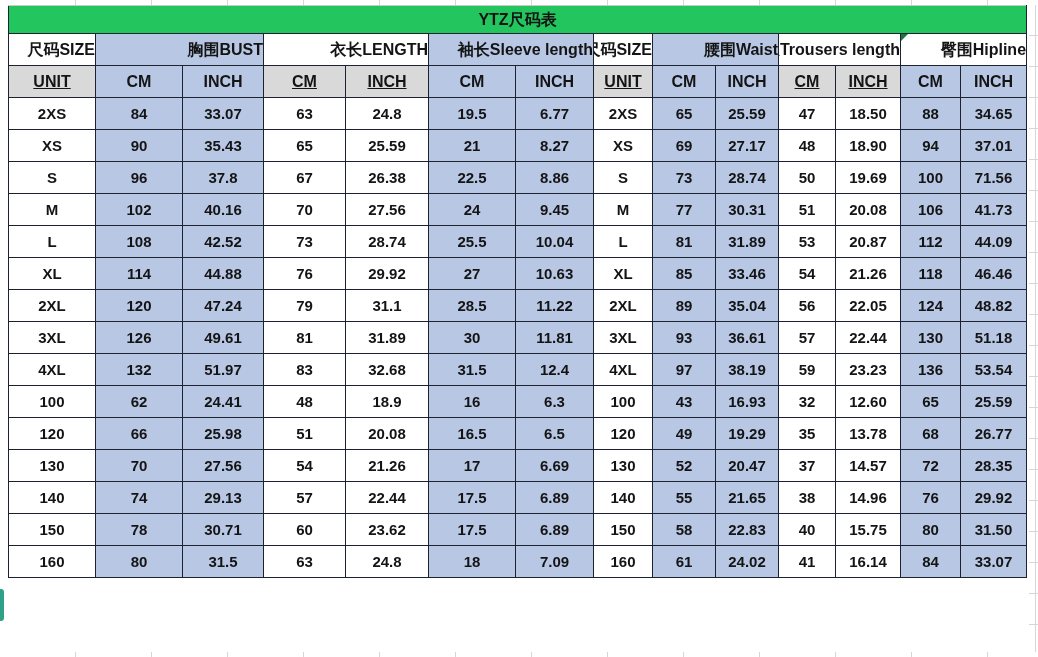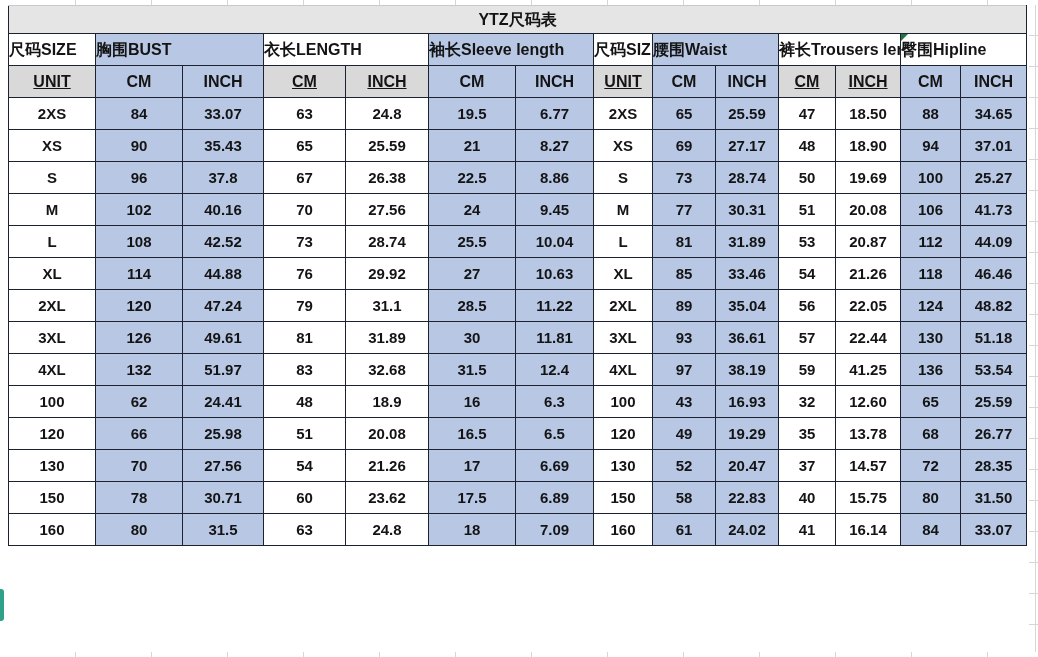--- a/index.html
+++ b/index.html
@@ -36,29 +36,29 @@
   }
   .size-chart td,.size-chart th{
     border:1.5px solid var(--border);
     padding:0;margin:0;
     text-align:center;vertical-align:middle;
     font-weight:700;font-size:15px;line-height:1;
     height:31px;overflow:hidden;white-space:nowrap;
     color:var(--text);
   }
   .size-chart tr.title-row td{
-    height:27px;background:#e5e5e5;font-size:16px;
+    height:27px;background:#22c55e;font-size:16px;
     border-top:1px solid #c9c9c9;
   }
   .size-chart th{font-size:16px;position:relative;}
   .bg-blue{background:var(--blue);}
   .bg-grey{background:var(--grey);text-decoration:underline;}
   .bg-white{background:#ffffff;}
   
-  .clipwrap{display:flex;justify-content:flex-start;align-items:center;width:100%;height:100%;overflow:hidden;}
+  .clipwrap{display:flex;justify-content:flex-end;align-items:center;width:100%;height:100%;overflow:hidden;}
   .clipwrap span{white-space:nowrap;flex:0 0 auto;}
   
   .corner-triangle{
     position:absolute;left:0;top:0;width:0;height:0;
     border-top:7px solid #217346;border-right:7px solid transparent;
   }
   
   .selection-sliver{
     position:absolute;left:0;top:589px;width:4px;height:32px;
     background:#2fa189;border-radius:0 3px 3px 0;
@@ -194,21 +194,21 @@
         <td class="bg-white">67</td>
         <td class="bg-white">26.38</td>
         <td class="bg-blue">22.5</td>
         <td class="bg-blue">8.86</td>
         <td class="bg-white">S</td>
         <td class="bg-blue">73</td>
         <td class="bg-blue">28.74</td>
         <td class="bg-white">50</td>
         <td class="bg-white">19.69</td>
         <td class="bg-blue">100</td>
-        <td class="bg-blue">25.27</td>
+        <td class="bg-blue">71.56</td>
       </tr>
       <tr>
         <td class="bg-white">M</td>
         <td class="bg-blue">102</td>
         <td class="bg-blue">40.16</td>
         <td class="bg-white">70</td>
         <td class="bg-white">27.56</td>
         <td class="bg-blue">24</td>
         <td class="bg-blue">9.45</td>
         <td class="bg-white">M</td>
@@ -288,21 +288,21 @@
         <td class="bg-blue">132</td>
         <td class="bg-blue">51.97</td>
         <td class="bg-white">83</td>
         <td class="bg-white">32.68</td>
         <td class="bg-blue">31.5</td>
         <td class="bg-blue">12.4</td>
         <td class="bg-white">4XL</td>
         <td class="bg-blue">97</td>
         <td class="bg-blue">38.19</td>
         <td class="bg-white">59</td>
-        <td class="bg-white">41.25</td>
+        <td class="bg-white">23.23</td>
         <td class="bg-blue">136</td>
         <td class="bg-blue">53.54</td>
       </tr>
       <tr>
         <td class="bg-white">100</td>
         <td class="bg-blue">62</td>
         <td class="bg-blue">24.41</td>
         <td class="bg-white">48</td>
         <td class="bg-white">18.9</td>
         <td class="bg-blue">16</td>
@@ -341,20 +341,36 @@
         <td class="bg-blue">6.69</td>
         <td class="bg-white">130</td>
         <td class="bg-blue">52</td>
         <td class="bg-blue">20.47</td>
         <td class="bg-white">37</td>
         <td class="bg-white">14.57</td>
         <td class="bg-blue">72</td>
         <td class="bg-blue">28.35</td>
       </tr>
       <tr>
+        <td class="bg-white">140</td>
+        <td class="bg-blue">74</td>
+        <td class="bg-blue">29.13</td>
+        <td class="bg-white">57</td>
+        <td class="bg-white">22.44</td>
+        <td class="bg-blue">17.5</td>
+        <td class="bg-blue">6.89</td>
+        <td class="bg-white">140</td>
+        <td class="bg-blue">55</td>
+        <td class="bg-blue">21.65</td>
+        <td class="bg-white">38</td>
+        <td class="bg-white">14.96</td>
+        <td class="bg-blue">76</td>
+        <td class="bg-blue">29.92</td>
+      </tr>
+      <tr>
         <td class="bg-white">150</td>
         <td class="bg-blue">78</td>
         <td class="bg-blue">30.71</td>
         <td class="bg-white">60</td>
         <td class="bg-white">23.62</td>
         <td class="bg-blue">17.5</td>
         <td class="bg-blue">6.89</td>
         <td class="bg-white">150</td>
         <td class="bg-blue">58</td>
         <td class="bg-blue">22.83</td>

